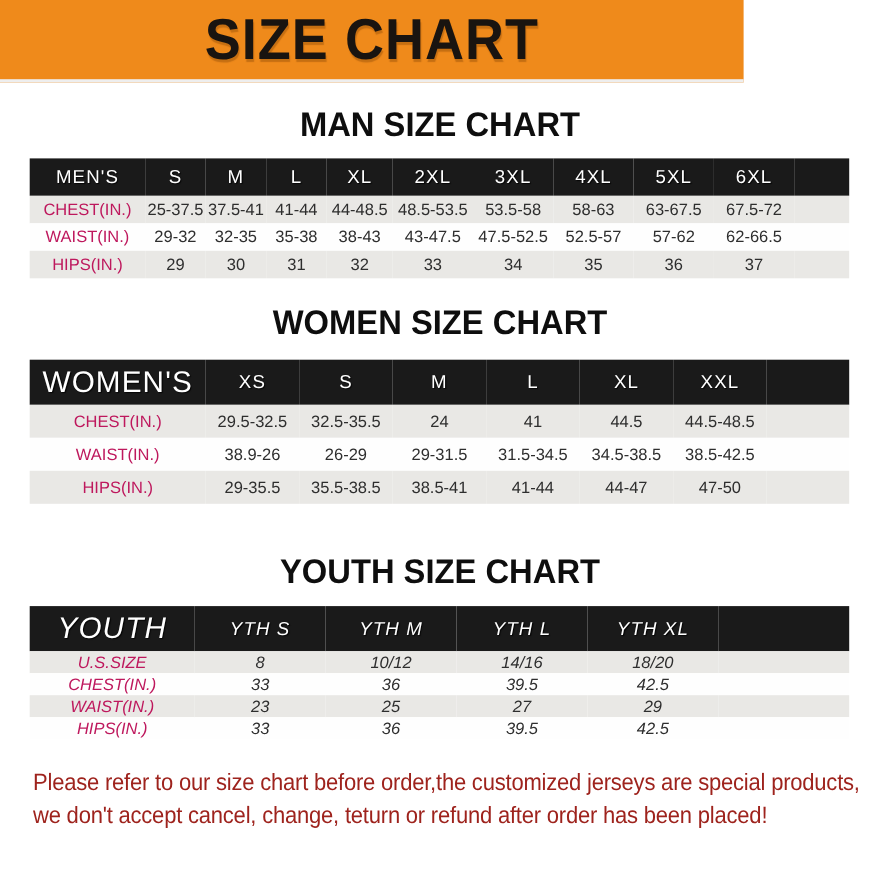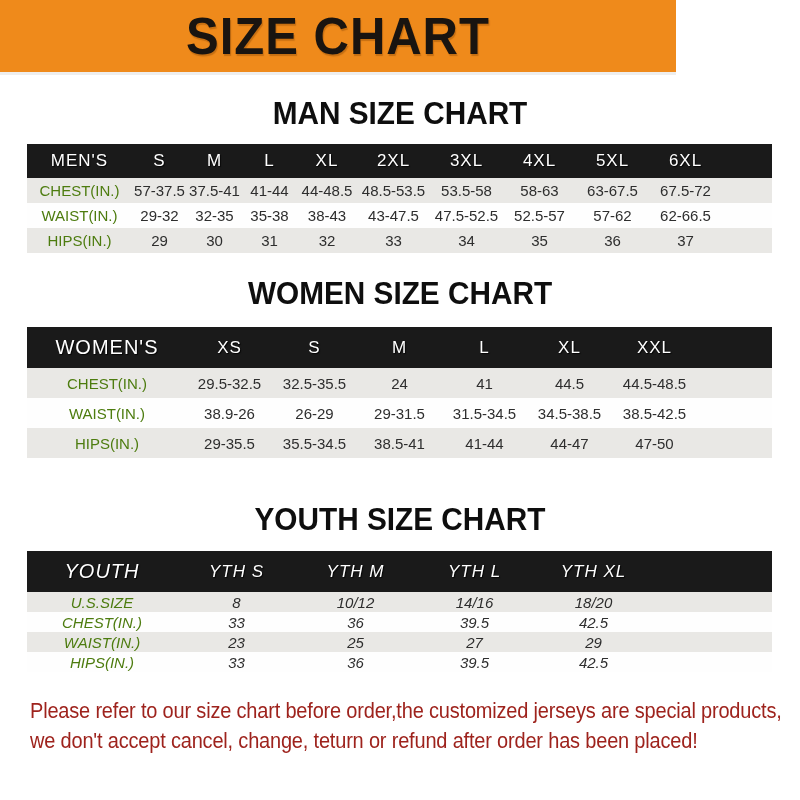--- a/index.html
+++ b/index.html
@@ -49,26 +49,26 @@
     color:#ffffff; font-weight:normal; font-size:17px;
     letter-spacing:1px; text-align:center; padding:0;
     text-shadow:1px 1px 1px rgba(0,0,0,0.8);
   }
   th.bar-label {
     font-weight:bold; font-size:21px; text-align:left;
     padding-left:13px; letter-spacing:1px;
   }
   .men-table tr.bar { height:34px; }
   .women-table tr.bar, .youth-table tr.bar { height:41px; }
-  .women-table th.bar-label, .youth-table th.bar-label { font-size:20px;text-align:center; }
+  .women-table th.bar-label, .youth-table th.bar-label { font-size:27px;text-align:center; }
 
   td {
     text-align:center; font-size:15px; color:#2e2e2e; padding:0;
   }
-  td.row-label { color:#4d7c0f; }
+  td.row-label { color:#be185d; }
   tr.stripe-gray  { background:#e9e8e5; }
   tr.stripe-white { background:#fefefe; }
   .men-table   tr.data-row { height:25px; }
   .women-table tr.data-row { height:30px; }
   .youth-table tr.data-row { height:20px; }
 
   
   .footer {
     margin:24px 0 0 30px;
     width:815px;
@@ -111,21 +111,21 @@
     <th>XL</th>
     <th>2XL</th>
     <th>3XL</th>
     <th>4XL</th>
     <th>5XL</th>
     <th>6XL</th>
     <th></th>
   </tr>
   <tr class="data-row stripe-gray">
     <td class="row-label">CHEST(IN.)</td>
-    <td>57-37.5</td>
+    <td>25-37.5</td>
     <td>37.5-41</td>
     <td>41-44</td>
     <td>44-48.5</td>
     <td>48.5-53.5</td>
     <td>53.5-58</td>
     <td>58-63</td>
     <td>63-67.5</td>
     <td>67.5-72</td>
     <td></td>
   </tr>
@@ -198,21 +198,21 @@
     <td>26-29</td>
     <td>29-31.5</td>
     <td>31.5-34.5</td>
     <td>34.5-38.5</td>
     <td>38.5-42.5</td>
     <td></td>
   </tr>
   <tr class="data-row stripe-gray">
     <td class="row-label">HIPS(IN.)</td>
     <td>29-35.5</td>
-    <td>35.5-34.5</td>
+    <td>35.5-38.5</td>
     <td>38.5-41</td>
     <td>41-44</td>
     <td>44-47</td>
     <td>47-50</td>
     <td></td>
   </tr>
 </tbody>
   </table>
 
 <h2 class="section-heading heading-youth">YOUTH SIZE CHART</h2>

